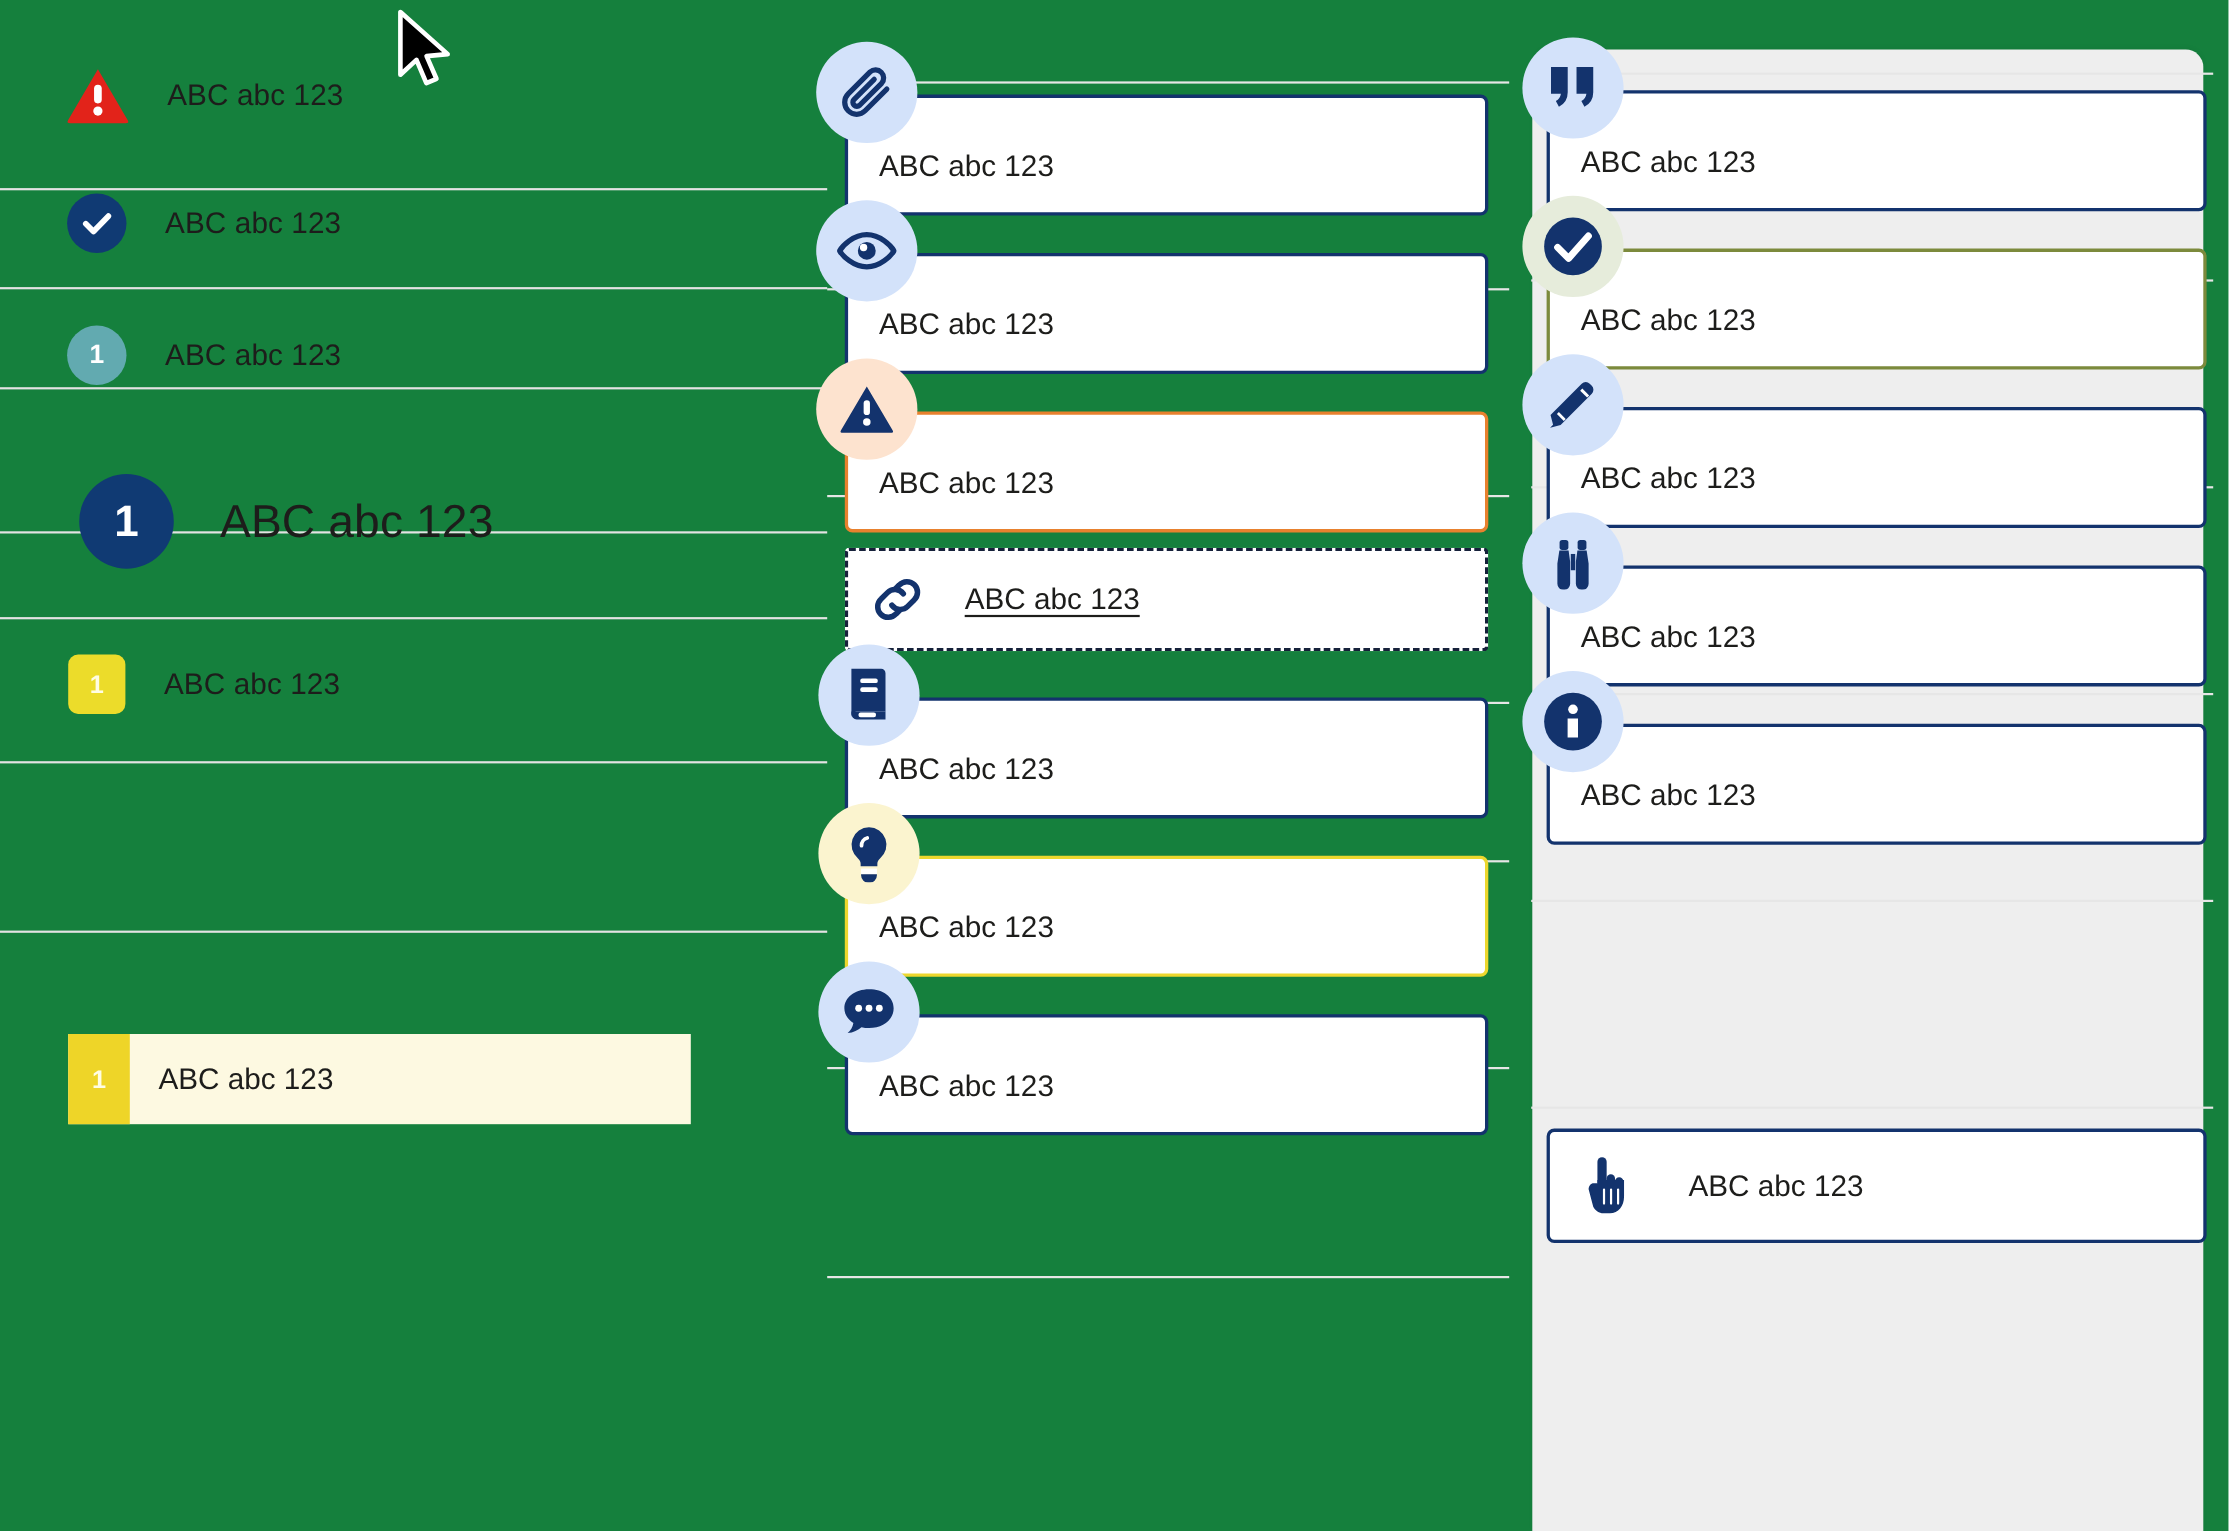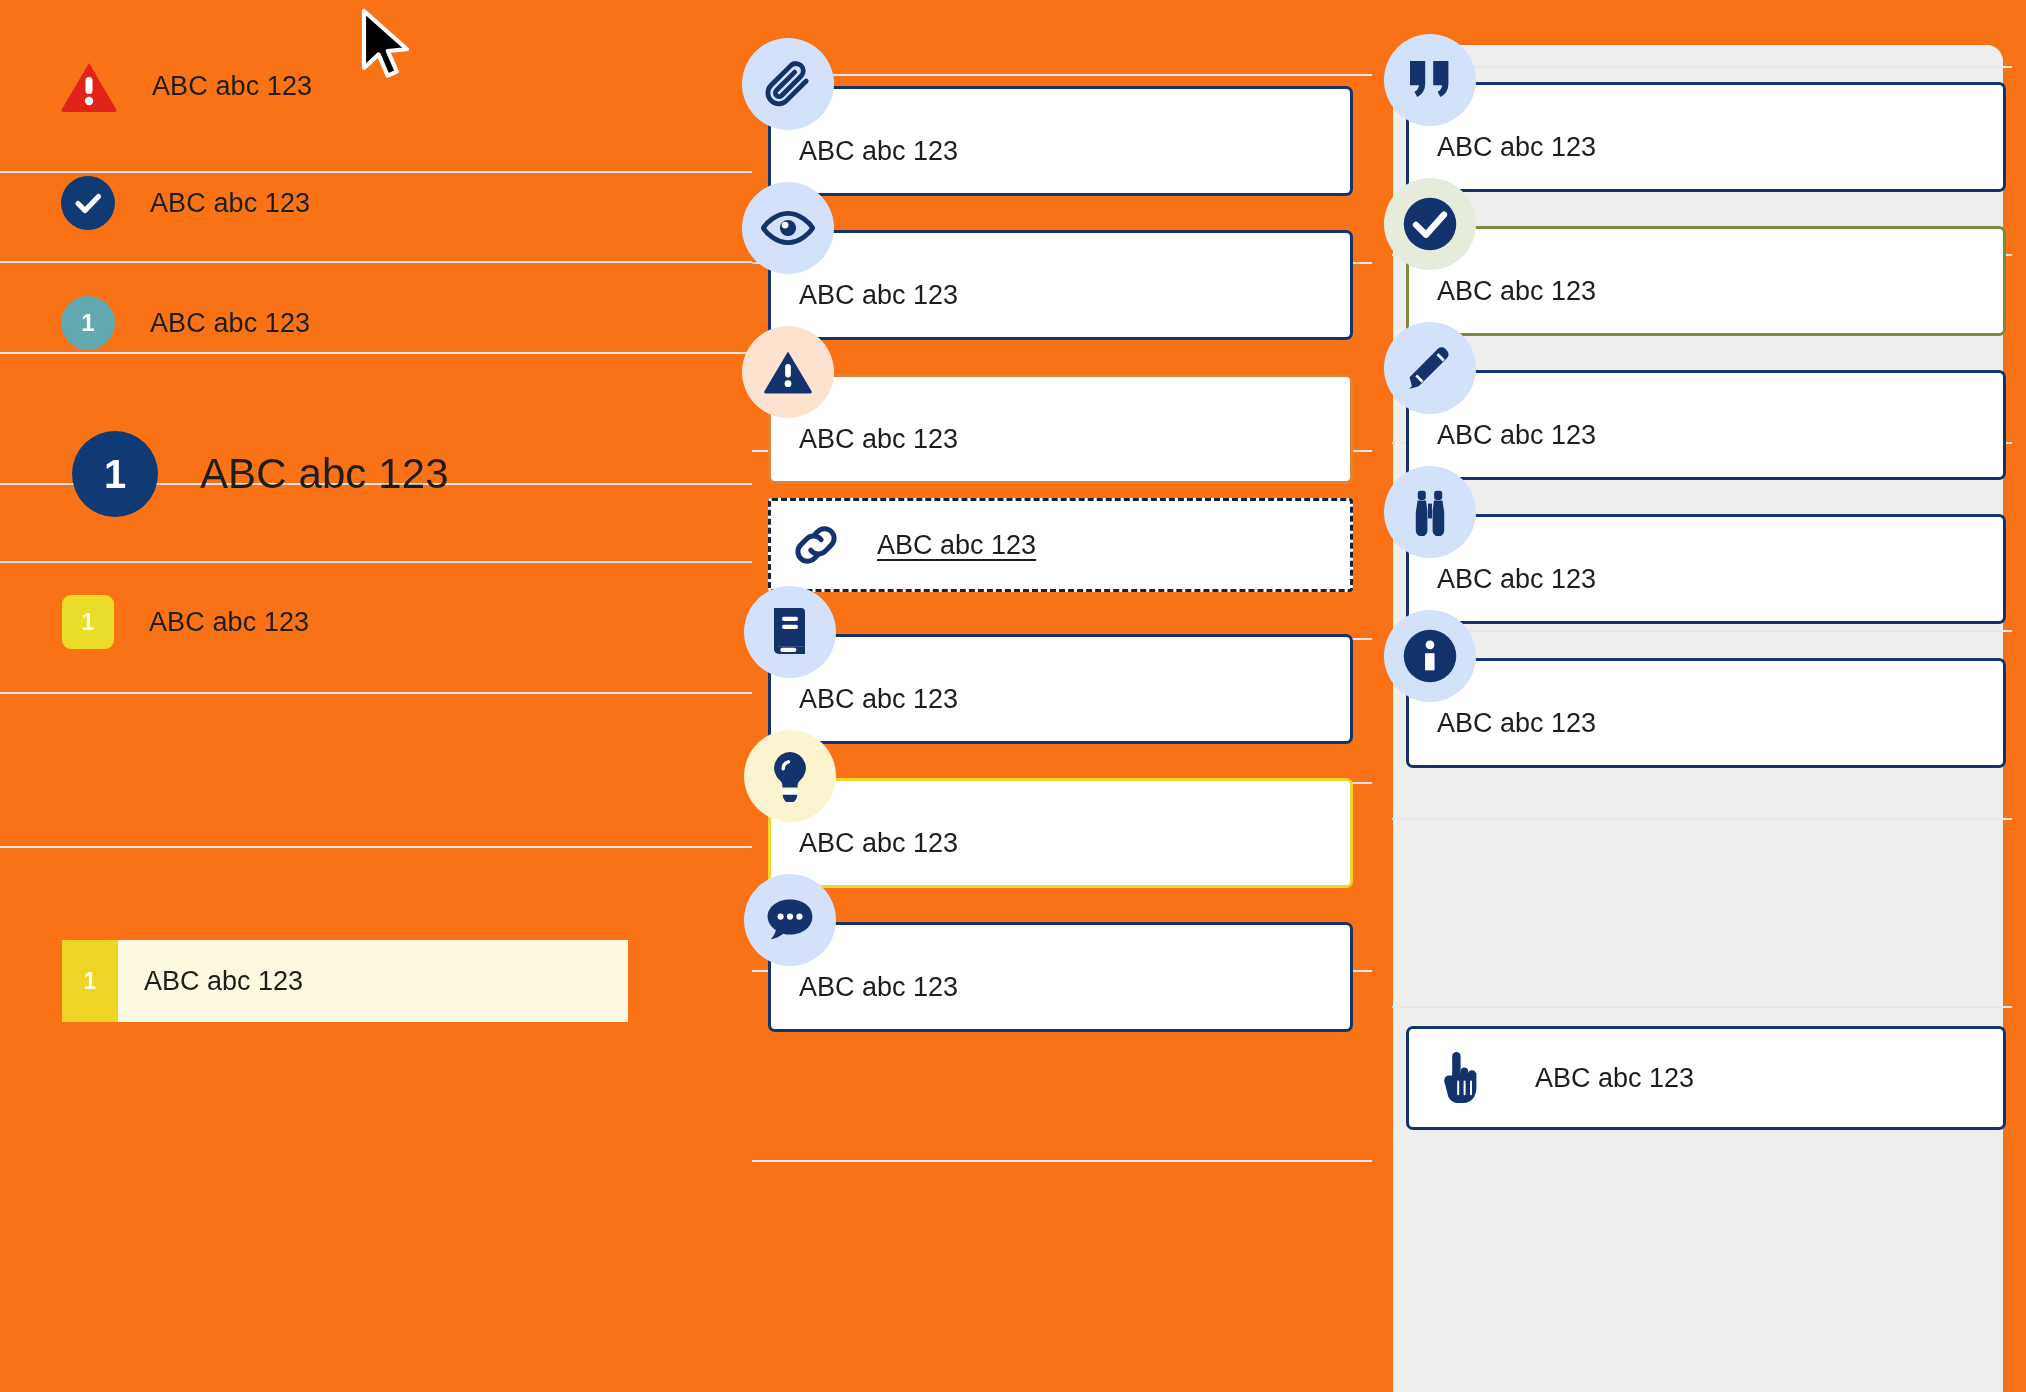--- a/index.html
+++ b/index.html
@@ -2,21 +2,21 @@
 <html><head>
 <meta charset="utf-8">
 <style>
   * { box-sizing: border-box; margin: 0; padding: 0; }
   html, body {
     width: 2026px; height: 1392px;
     background: #ffffff;
     font-family: "Liberation Sans", sans-serif;
     overflow: hidden;
   }
-  #stage { position: relative; width: 2026px; height: 1392px; background:#f97316; }
+  #stage { position: relative; width: 2026px; height: 1392px; background:#15803d; }
 
   
   #left-col { position: absolute; left: 0; top: 0; width: 752px; height: 1392px; }
   .sep { position: absolute; left: 0; width: 752px; height: 2px; background: #e3e3e3; }
 
   .lrow {
     position: absolute; left: 0; width: 752px;
     display: flex; align-items: center;
   }
   .lrow .label {

